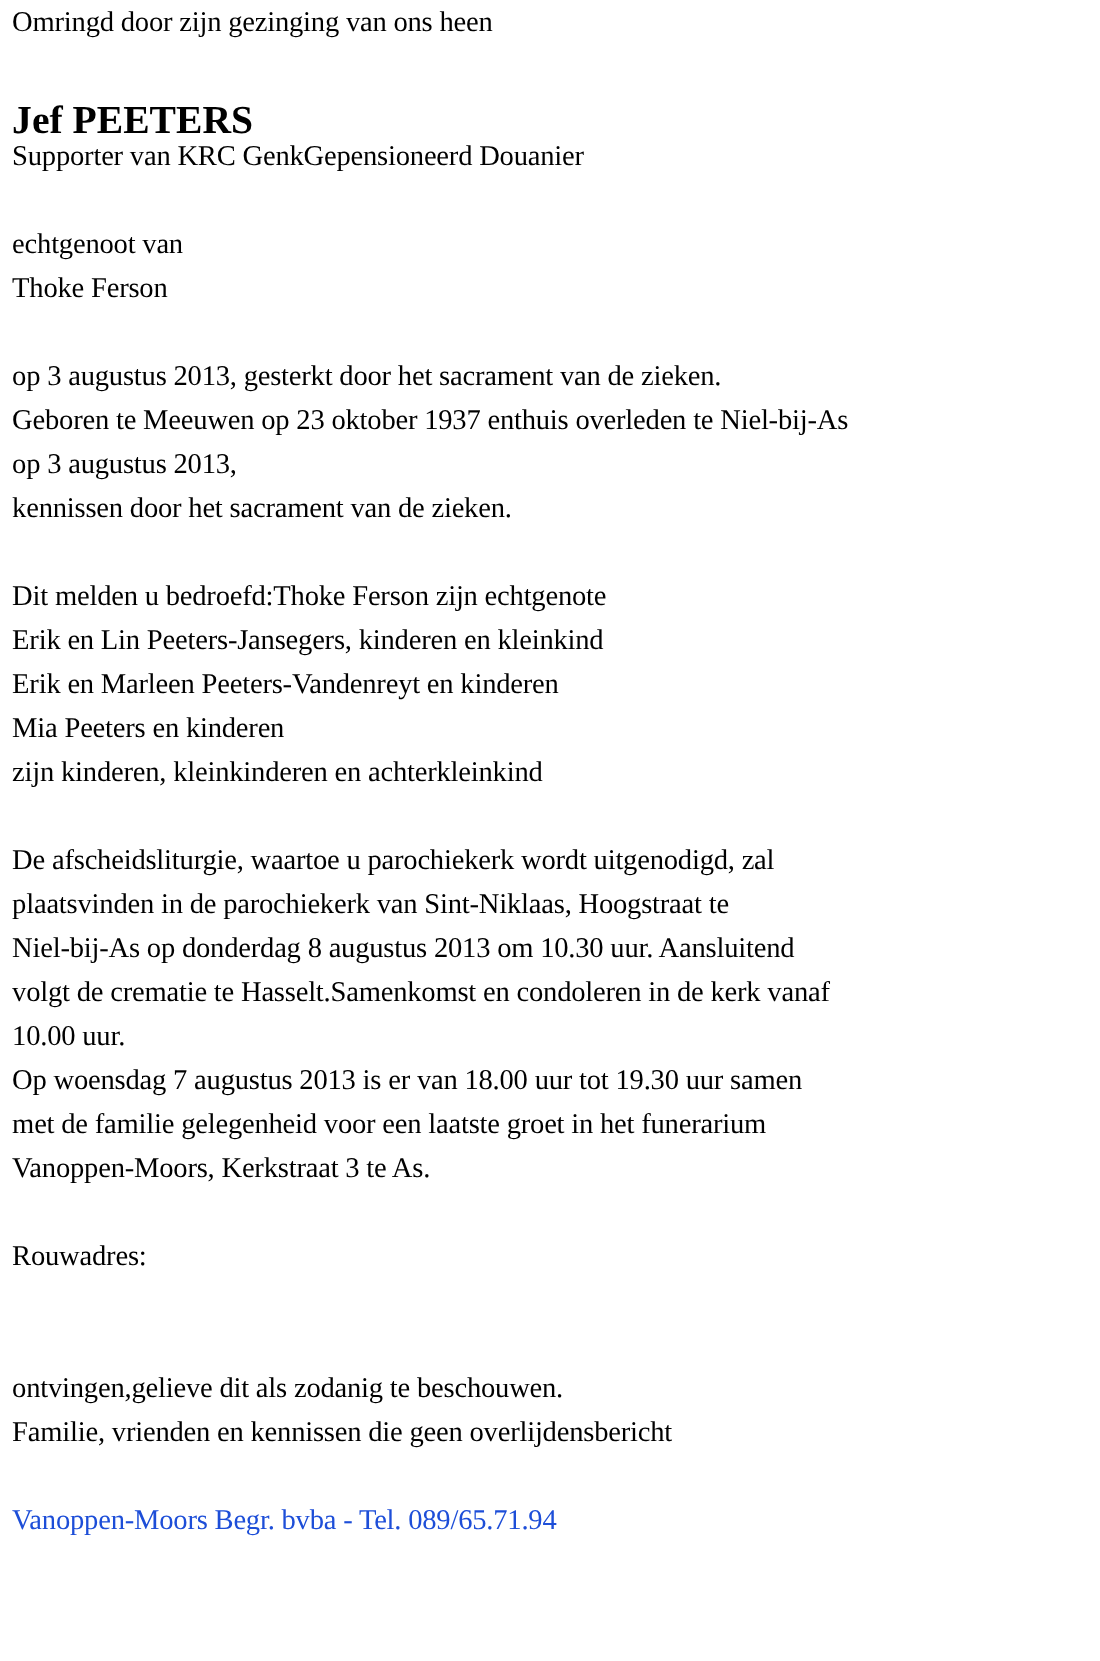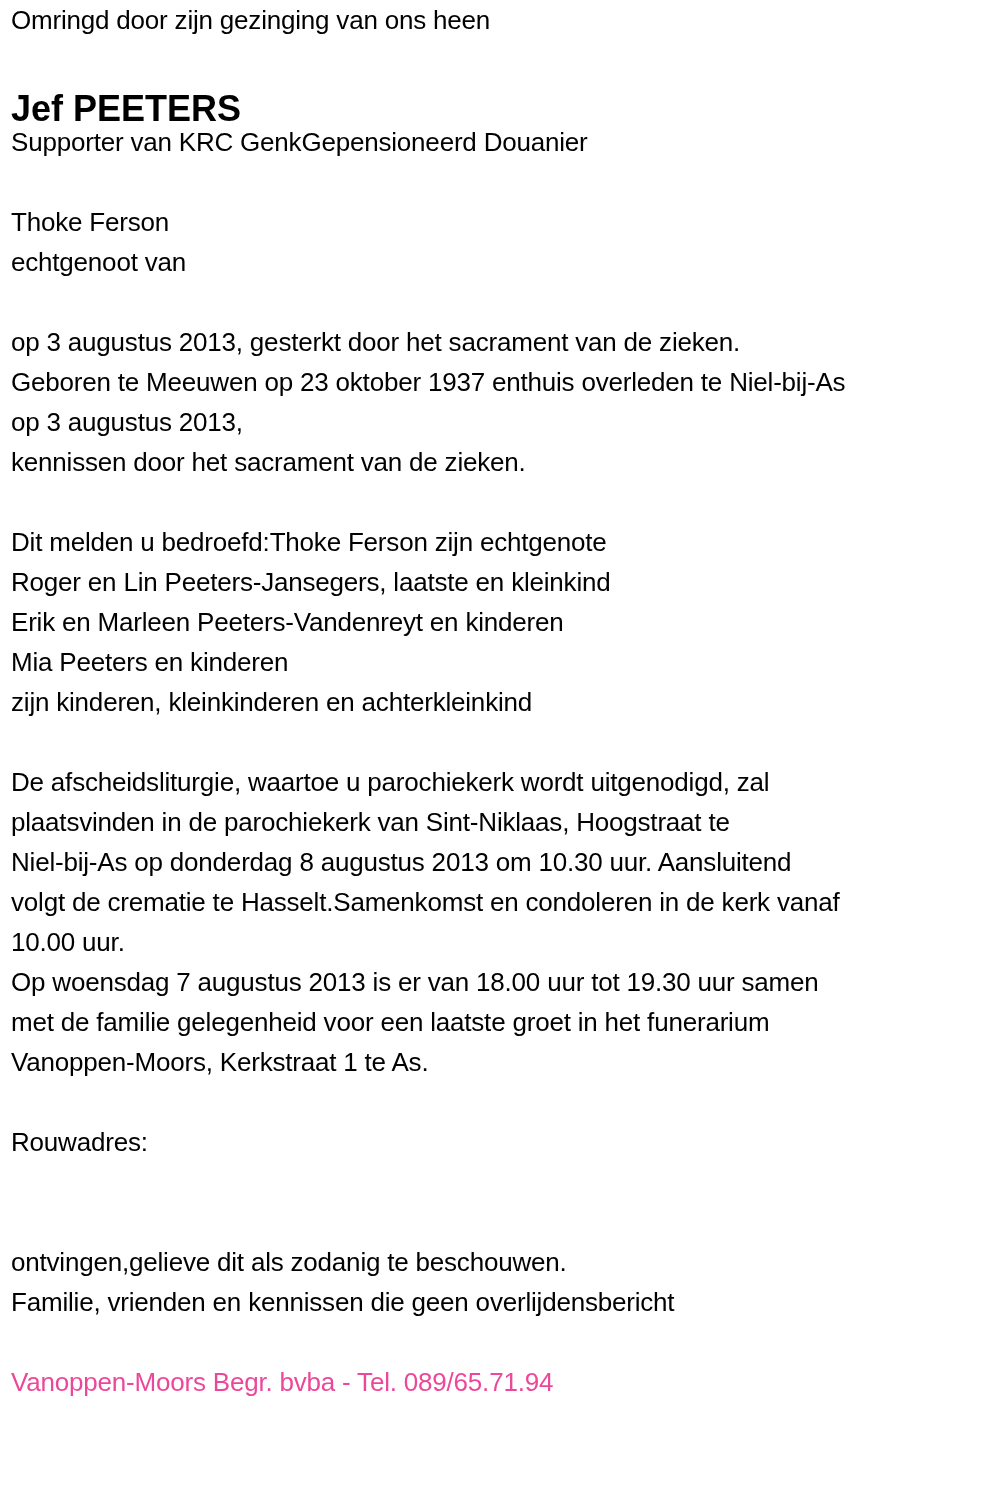--- a/index.html
+++ b/index.html
@@ -1,72 +1,72 @@
 <!DOCTYPE html>
 <html><head>
   <meta charset="utf-8">
   <style>
     html, body { margin: 0; padding: 0; background: #ffffff; }
     body {
       width: 1000px; height: 1510px; overflow: hidden;
       font-family: "Liberation Sans Narrow", "Liberation Sans", sans-serif;
       color: #000000;
     }
-    .page { position: relative; padding: 0 0 0 11px; }
+    .page { position: relative; padding: 0 0 0 11px; font-family: Liberation Serif, serif; }
     .line {
       display: block; height: 40px; line-height: 40px;
       font-size: 26px; white-space: nowrap; letter-spacing: -0.2px;
     }
     .blank { height: 40px; }
     .title {
       display: block; height: 50px; line-height: 50px;
       font-size: 36px; font-weight: bold; letter-spacing: 0px;
       margin-top: 4px; margin-bottom: -12px;
     }
-    .footer { color: #ec4899; }
+    .footer { color: #1d4ed8; }
   </style>
 </head>
 <body>
 
 <div class="page">
   <span class="line">Omringd door zijn gezinging van ons heen</span>
   <div class="blank"></div>
   <span class="title">Jef PEETERS</span>
   <span class="line">Supporter van KRC GenkGepensioneerd Douanier</span>
   <div class="blank"></div>
+  <span class="line">echtgenoot van</span>
   <span class="line">Thoke Ferson</span>
-  <span class="line">echtgenoot van</span>
   <div class="blank"></div>
 
   <div>
     <span class="line">op 3 augustus 2013, gesterkt door het sacrament van de zieken.</span>
     <span class="line">Geboren te Meeuwen op 23 oktober 1937 enthuis overleden te Niel-bij-As</span>
     <span class="line">op 3 augustus 2013,</span>
     <span class="line">kennissen door het sacrament van de zieken.</span>
   </div>
   <div class="blank"></div>
 
   <div>
     <span class="line">Dit melden u bedroefd:Thoke Ferson zijn echtgenote</span>
-    <span class="line">Roger en Lin Peeters-Jansegers, laatste en kleinkind</span>
+    <span class="line">Erik en Lin Peeters-Jansegers, kinderen en kleinkind</span>
     <span class="line">Erik en Marleen Peeters-Vandenreyt en kinderen</span>
     <span class="line">Mia Peeters en kinderen</span>
     <span class="line">zijn kinderen, kleinkinderen en achterkleinkind</span>
   </div>
   <div class="blank"></div>
 
   <div>
     <span class="line">De afscheidsliturgie, waartoe u parochiekerk wordt uitgenodigd, zal</span>
     <span class="line">plaatsvinden in de parochiekerk van Sint-Niklaas, Hoogstraat te</span>
     <span class="line">Niel-bij-As op donderdag 8 augustus 2013 om 10.30 uur. Aansluitend</span>
     <span class="line">volgt de crematie te Hasselt.Samenkomst en condoleren in de kerk vanaf</span>
     <span class="line">10.00 uur.</span>
     <span class="line">Op woensdag 7 augustus 2013 is er van 18.00 uur tot 19.30 uur samen</span>
     <span class="line">met de familie gelegenheid voor een laatste groet in het funerarium</span>
-    <span class="line">Vanoppen-Moors, Kerkstraat 1 te As.</span>
+    <span class="line">Vanoppen-Moors, Kerkstraat 3 te As.</span>
   </div>
   <div class="blank"></div>
 
   <span class="line">Rouwadres:</span>
   <div class="blank"></div>
   <div class="blank"></div>
 
   <div>
     <span class="line">ontvingen,gelieve dit als zodanig te beschouwen.</span>
     <span class="line">Familie, vrienden en kennissen die geen overlijdensbericht</span>

